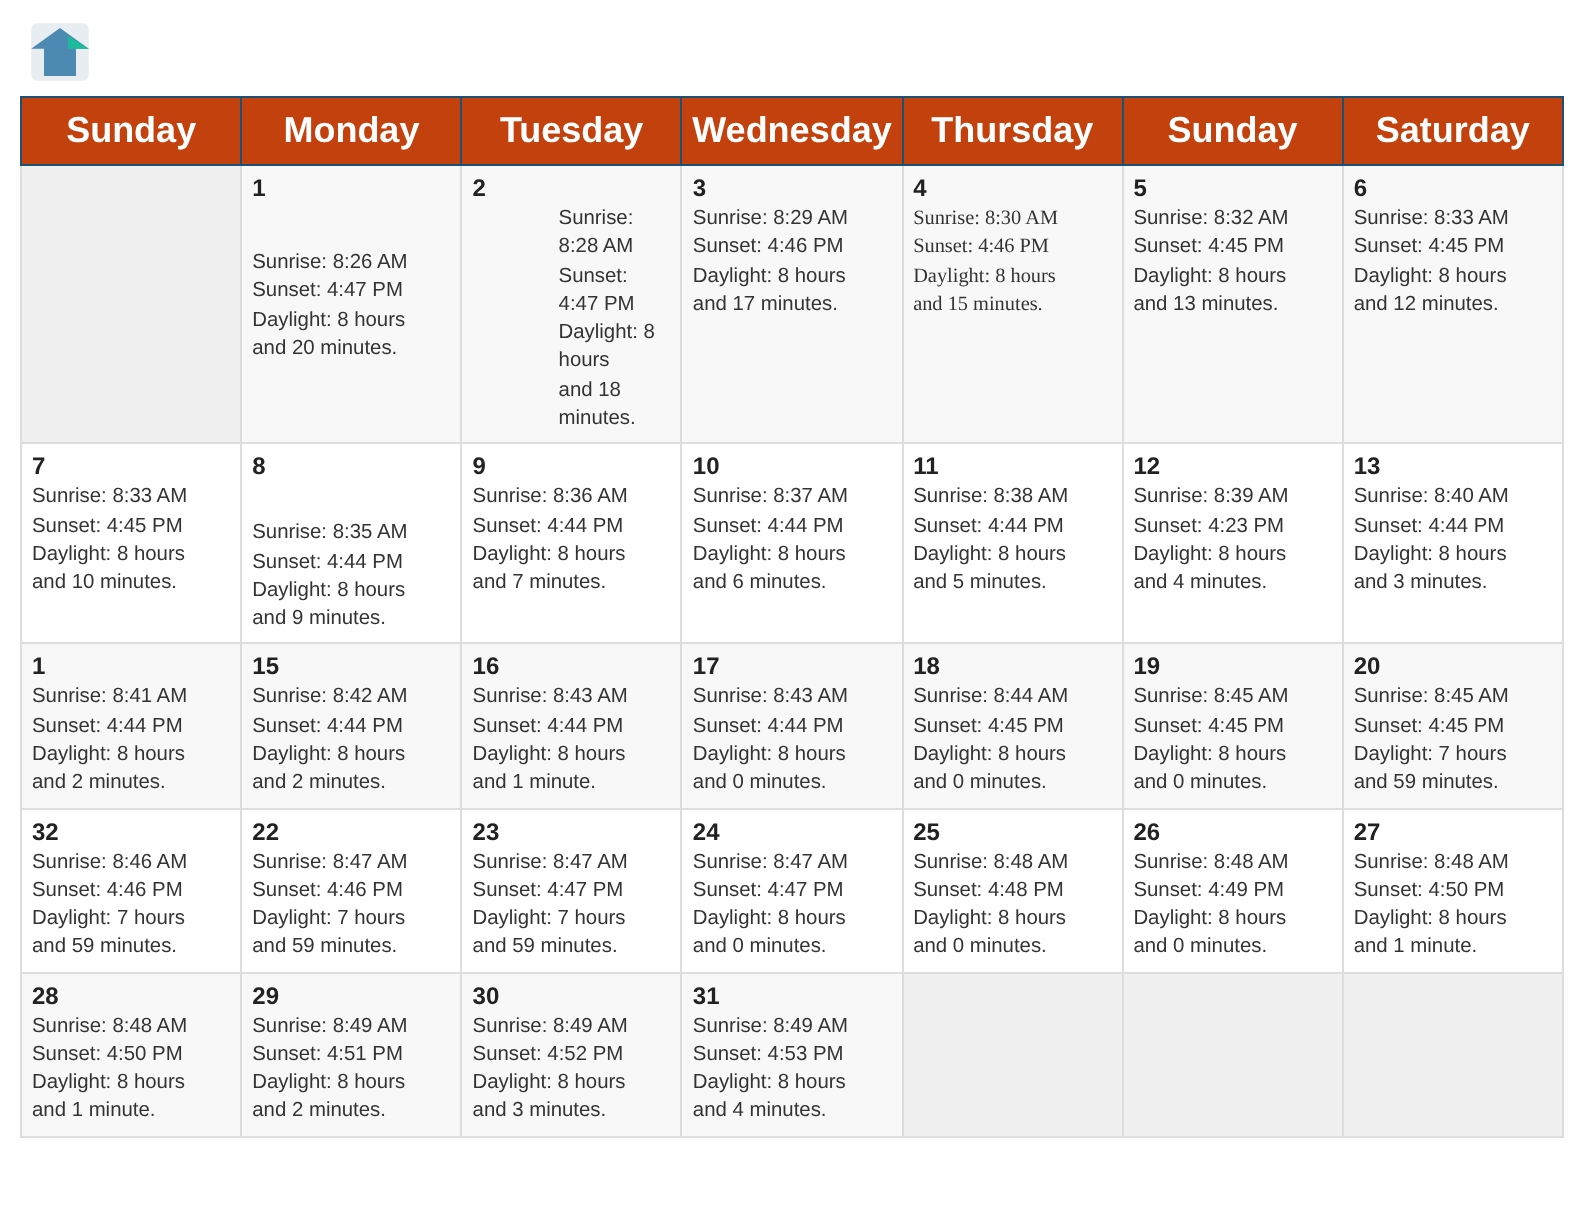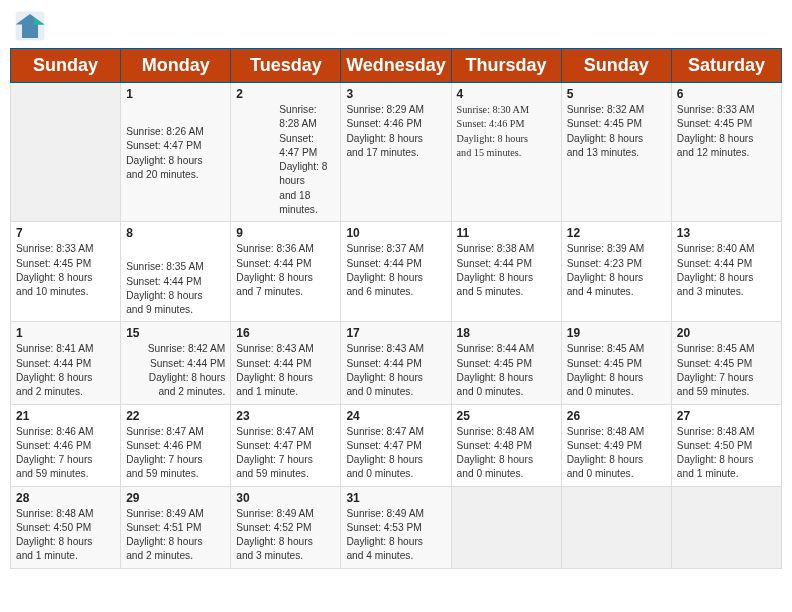--- a/index.html
+++ b/index.html
@@ -231,21 +231,21 @@
       <tr>
         <td>
           <span class="day-number">1</span>
           <div class="day-info" style="white-space: pre-line;">Sunrise: 8:41 AM
 Sunset: 4:44 PM
 Daylight: 8 hours
 and 2 minutes.</div>
         </td>
         <td>
           <span class="day-number">15</span>
-          <div class="day-info" style="white-space: pre-line; text-align: right;">Sunrise: 8:42 AM
+          <div class="day-info" style="white-space: pre-line;">Sunrise: 8:42 AM
 Sunset: 4:44 PM
 Daylight: 8 hours
 and 2 minutes.</div>
         </td>
         <td>
           <span class="day-number">16</span>
           <div class="day-info" style="white-space: pre-line;">Sunrise: 8:43 AM
 Sunset: 4:44 PM
 Daylight: 8 hours
 and 1 minute.</div>
@@ -274,21 +274,21 @@
         <td>
           <span class="day-number">20</span>
           <div class="day-info" style="white-space: pre-line;">Sunrise: 8:45 AM
 Sunset: 4:45 PM
 Daylight: 7 hours
 and 59 minutes.</div>
         </td>
       </tr>
       <tr>
         <td>
-          <span class="day-number">21</span>
+          <span class="day-number">32</span>
           <div class="day-info" style="white-space: pre-line;">Sunrise: 8:46 AM
 Sunset: 4:46 PM
 Daylight: 7 hours
 and 59 minutes.</div>
         </td>
         <td>
           <span class="day-number">22</span>
           <div class="day-info" style="white-space: pre-line;">Sunrise: 8:47 AM
 Sunset: 4:46 PM
 Daylight: 7 hours

